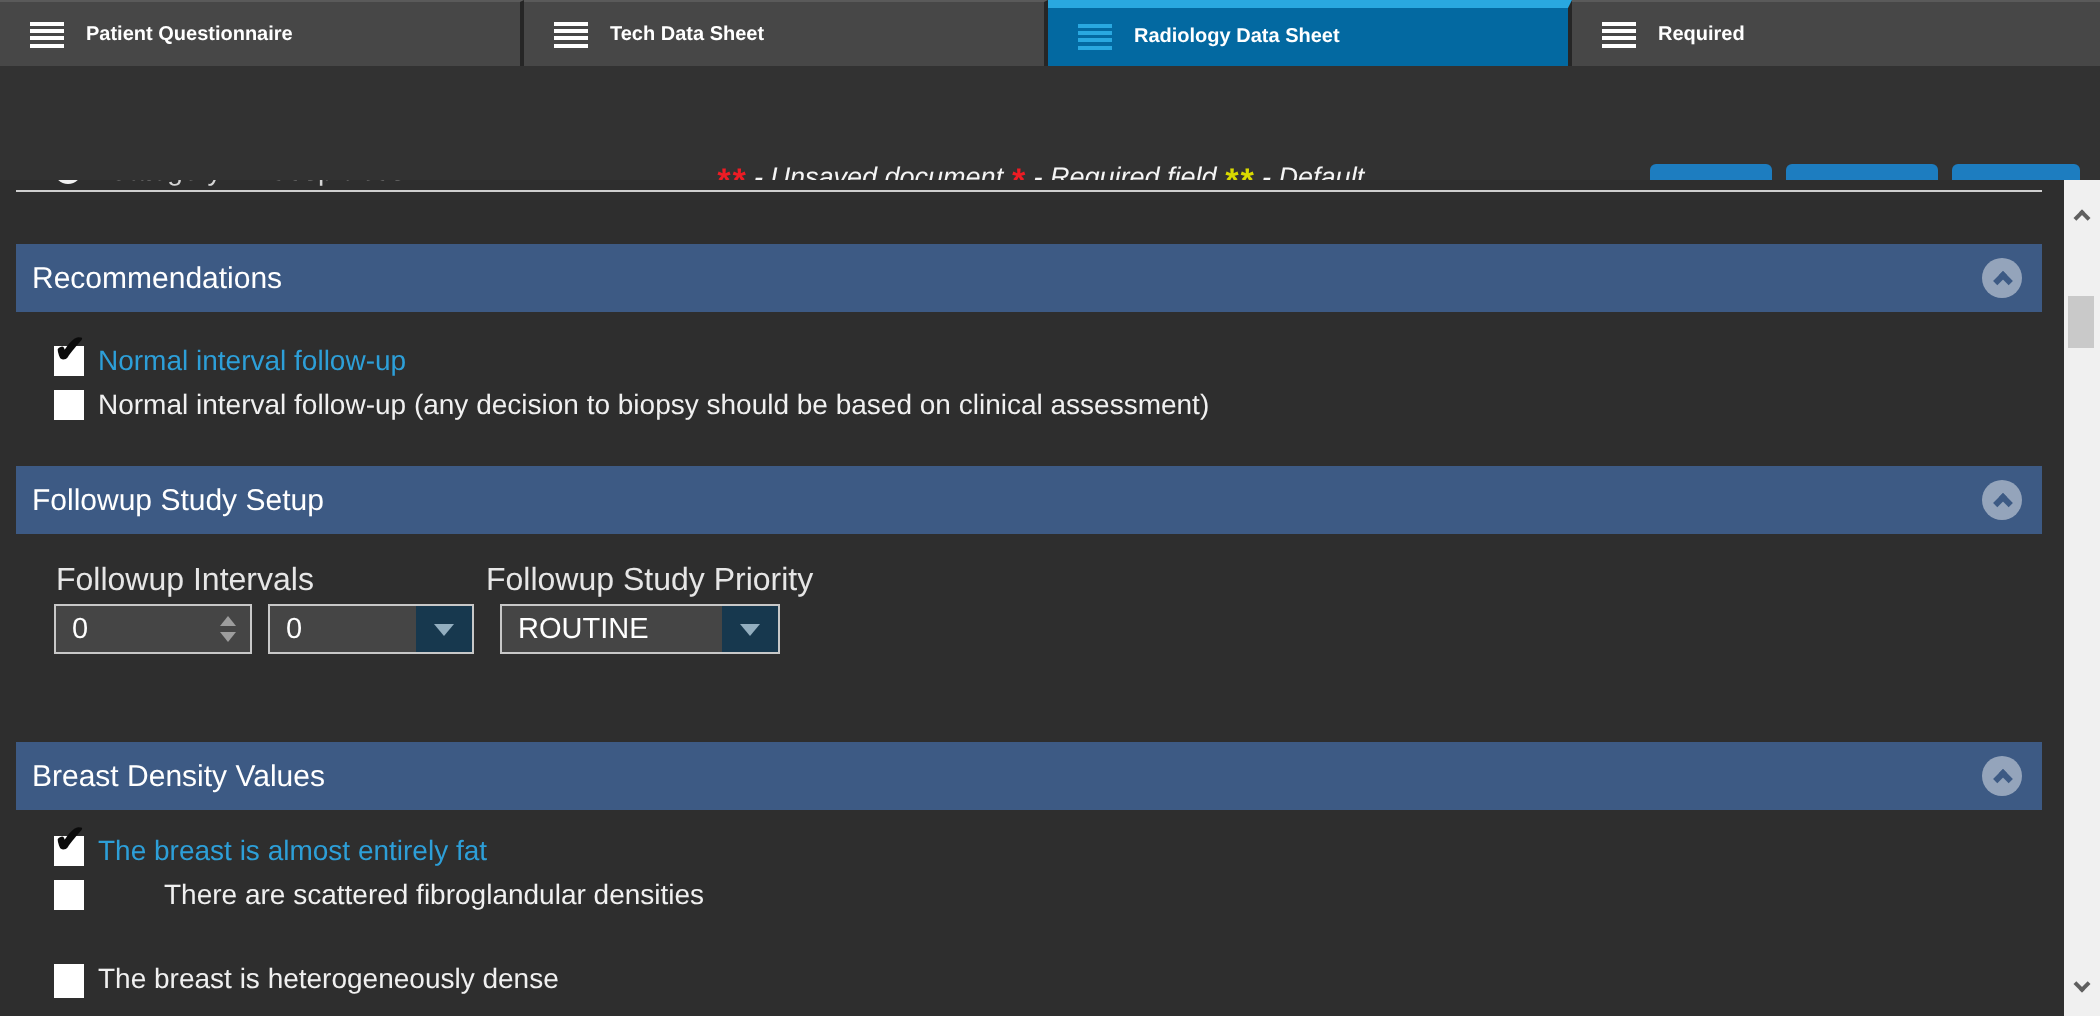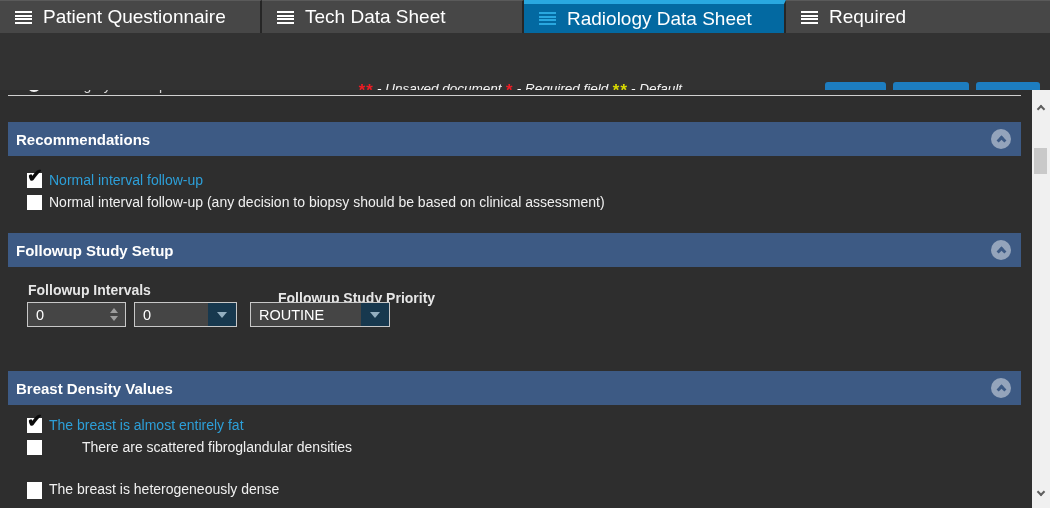--- a/index.html
+++ b/index.html
@@ -14,21 +14,21 @@
 
   
   .tabbar { display:flex; height:33px; background:#262626; }
   .tab {
     flex:0 0 262px; background:#474747; display:flex; align-items:center;
     gap:11px; padding-left:15px; border-right:2px solid #262626;
     border-top:1px solid #5a5a5a; cursor:pointer; overflow:hidden;
   }
   .tab:last-child { flex:1 1 auto; border-right:none; }
   .tab.active { background:#0369a1; border-top:4px solid #29a8e0; }
-  .tab-label { color:#fff; font-size:19px; font-weight:normal; white-space:nowrap; }
+  .tab-label { color:#fff; font-size:10px; font-weight:bold; white-space:nowrap; }
   .burger {
     width:17px; height:13px; flex:0 0 17px;
     background-image:repeating-linear-gradient(to bottom, currentColor 0 2px, transparent 2px 3.6px);
     color:#fff;
   }
   .tab.active .burger { color:#29a8e0; }
 
   
   .header { position:relative; height:57px; background:#323232; }
   .physician { position:absolute; left:4px; top:57px; font-size:14px; color:#e9e9e9; }
@@ -53,41 +53,41 @@
   .clip-row-wrap { position:absolute; top:0; left:0; width:1032px; height:6px; overflow:hidden; }
   .clip-row { position:absolute; top:-13px; left:27px; display:flex; align-items:center; gap:13px; }
   .radio { width:14px; height:14px; border-radius:50%; background:#f2f2f2; flex:0 0 14px; }
   .clip-label { font-size:14px; color:#d5d5d5; white-space:nowrap; }
   .topline { position:absolute; top:5px; left:8px; width:1013px; height:1px; background:#cfcfcf; }
 
   .section-bar {
     position:absolute; left:8px; width:1013px; height:34px; background:#3d5a84;
     display:flex; align-items:center; padding-left:8px;
   }
-  .section-title { color:#fff; font-size:15px; font-weight:bold; }
+  .section-title { color:#fff; font-size:15px; font-weight:normal; }
   .collapse-circle {
     position:absolute; right:10px; top:7px; width:20px; height:20px; border-radius:50%;
     background:rgba(255,255,255,0.45); display:flex; align-items:center; justify-content:center;
     cursor:pointer;
   }
   .chev-up {
     width:7px; height:7px; border-style:solid; border-color:#3d5a84;
     border-width:3px 3px 0 0; transform:rotate(-45deg); margin-top:3px;
   }
 
   .cbrow { position:absolute; left:27px; height:16px; display:flex; align-items:center; gap:7px; cursor:pointer; }
   .cb { width:15px; height:15px; background:#fff; position:relative; flex:0 0 15px; }
   .tick {
     position:absolute; left:0; top:-7px; font-size:19px; font-weight:bold;
     color:#0b0b0b; line-height:1; font-style:normal;
   }
   .cblabel { font-size:14px; color:#f0f0f0; white-space:nowrap; }
   .cbrow.checked .cblabel { color:#2d9fd8; }
 
-  .field-label { position:absolute; font-size:14px; color:#e6e6e6;font-weight:bold; }
+  .field-label { position:absolute; font-size:16px; color:#e6e6e6; }
 
   .inputbox {
     position:absolute; height:25px; border:1px solid #c8c8c8; background:#454545;
     display:flex; align-items:center;
   }
   .inputbox input {
     background:transparent; border:none; outline:none; color:#fff;
     font-family:"Liberation Sans", sans-serif; font-size:14.5px;
     padding-left:8px; width:100%;
   }
@@ -187,21 +187,21 @@
     </div>
 
     <div class="section-bar" style="top:143px;">
       <span class="section-title">Followup Study Setup</span>
       <span class="collapse-circle">
         <span class="chev-up"></span>
       </span>
     </div>
 
     <span class="field-label" style="left:28px; top:192px;">Followup Intervals</span>
-    <span class="field-label" style="left:243px; top:200px;margin-left:35px;">Followup Study Priority</span>
+    <span class="field-label" style="left:243px; top:192px;">Followup Study Priority</span>
 
     <div class="inputbox" style="left:27px; top:212px; width:99px;">
       <input value="0" style="">
       <span class="spin-arrows">
         <span class="tri-up"></span>
         <span class="tri-down"></span>
       </span>
     </div>
 
     <div class="inputbox" style="left:134px; top:212px; width:103px;">

